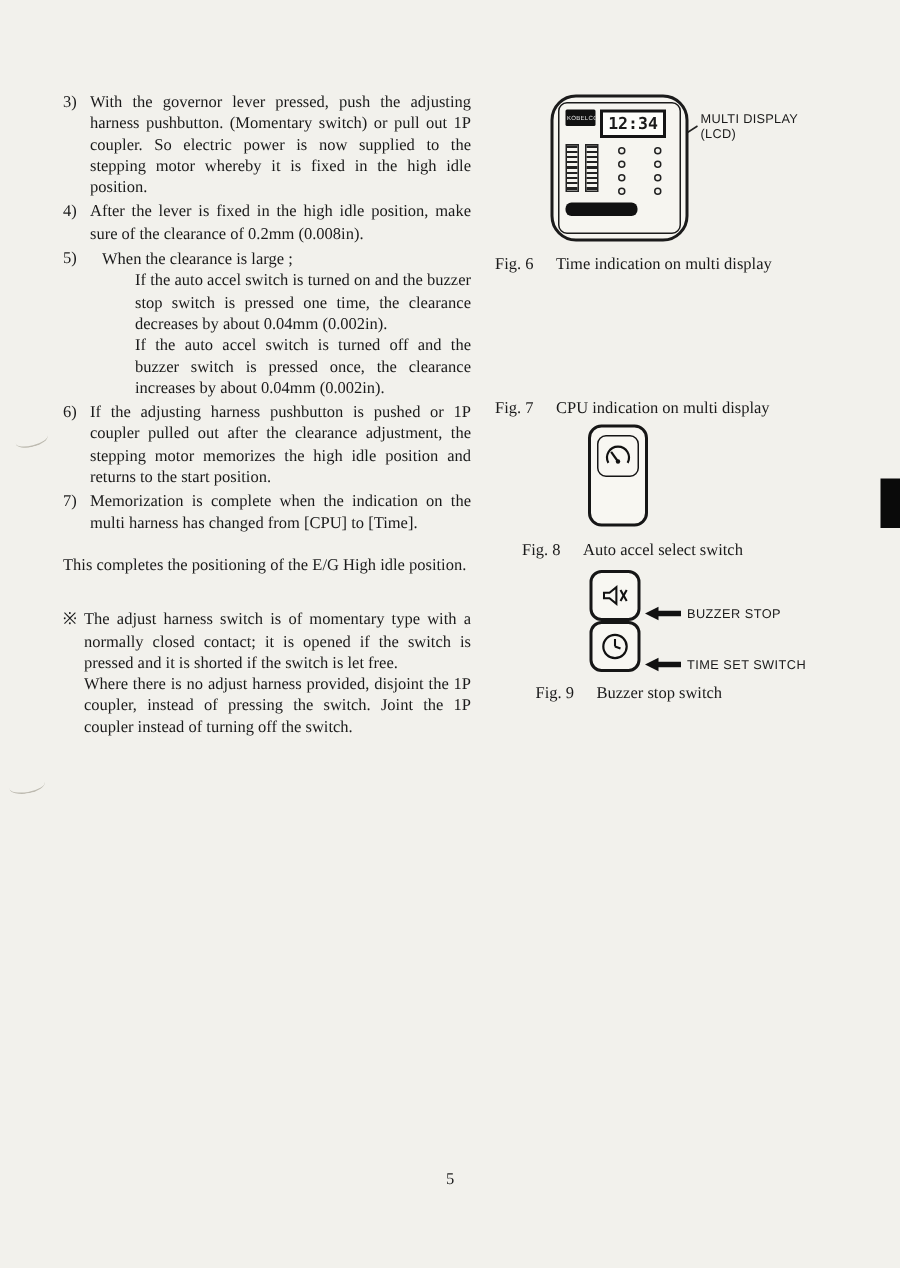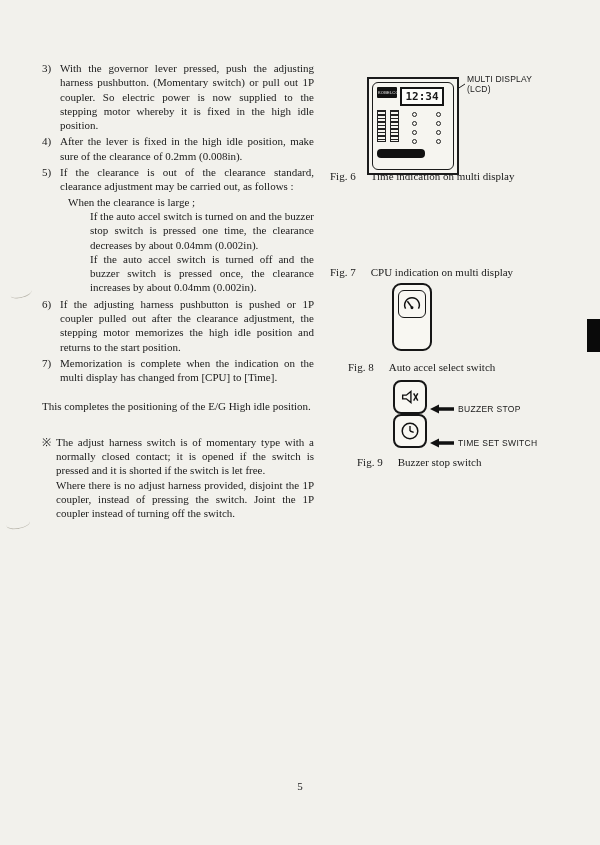--- a/index.html
+++ b/index.html
@@ -25,22 +25,22 @@
   .note .note-body { flex:1; }
   .note .note-body p { text-align:justify; }
 
   
   .caption { position:absolute; font-size:11px; white-space:nowrap; }
   .cap-text { margin-left:15px; }
 
   
   .fig6 { position:absolute; left:330px; top:58px; width:262px; height:134px; }
   .fig6 .callout-svg { position:absolute; left:0; top:0; width:262px; height:134px; }
-  .panel { position:absolute; left:37px; top:19px; width:92px; height:98px;
-           border:2px solid #1b1b1b; border-radius:0; background:#f6f5f0; }
+  .panel { position:absolute; left:37px; top:5px; width:92px; height:98px;
+           border:2px solid #1b1b1b; border-radius:17px; background:#f6f5f0; }
   .panel-inner { position:absolute; left:3px; top:3px; right:3px; bottom:3px;
                  border:1px solid #1b1b1b; border-radius:6px; padding:4px; }
   .panel-row-top { display:flex; align-items:flex-start; gap:3px; }
   .brand-box { background:#111; color:#eee; font-family:"Liberation Sans", sans-serif;
                font-size:4px; line-height:5px; width:20px; height:11px; padding:3px 1px;
                overflow:hidden; letter-spacing:.2px; border-radius:1px; }
   .lcd { width:44px; height:19px; border:2px solid #151515; background:#fdfdfa;
          display:flex; align-items:center; justify-content:center;
          font-family:"DejaVu Sans Mono", monospace; font-weight:bold; font-size:11px; }
   .panel-mid { display:flex; margin-top:4px; gap:4px; }
@@ -105,35 +105,34 @@
     </div>
 
     <div class="item">
       <span class="num">4)</span>
       <div class="body">After the lever is fixed in the high idle position, make sure of the clearance of 0.2mm (0.008in).</div>
     </div>
 
     <div class="item">
       <span class="num">5)</span>
       <div class="body">
-        <div>If the clearance is out of the clearance standard, clearance adjustment may be carried out, as follows :</div>
         <div class="sub-head">When the clearance is large ;</div>
         <div class="sub-body">If the auto accel switch is turned on and the buzzer stop switch is pressed one time, the clearance decreases by about 0.04mm (0.002in).</div>
         <div class="sub-body">If the auto accel switch is turned off and the buzzer switch is pressed once, the clearance increases by about 0.04mm (0.002in).</div>
       </div>
     </div>
 
     <div class="item">
       <span class="num">6)</span>
       <div class="body">If the adjusting harness pushbutton is pushed or 1P coupler pulled out after the clearance adjustment, the stepping motor memorizes the high idle position and returns to the start position.</div>
     </div>
 
     <div class="item">
       <span class="num">7)</span>
-      <div class="body">Memorization is complete when the indication on the multi display has changed from [CPU] to [Time].</div>
+      <div class="body">Memorization is complete when the indication on the multi harness has changed from [CPU] to [Time].</div>
     </div>
 
     <div class="closing">This completes the positioning of the E/G High idle position.</div>
 
     <div class="note">
       <span class="marker">※</span>
       <div class="note-body">
         <p>The adjust harness switch is of momentary type with a normally closed contact; it is opened if the switch is pressed and it is shorted if the switch is let free.</p>
         <p>Where there is no adjust harness provided, disjoint the 1P coupler, instead of pressing the switch. Joint the 1P coupler instead of turning off the switch.</p>
       </div>

